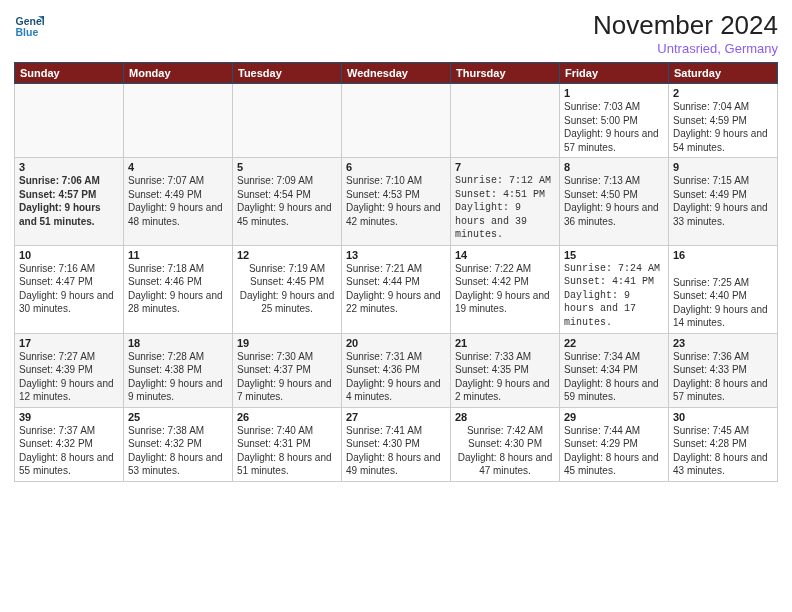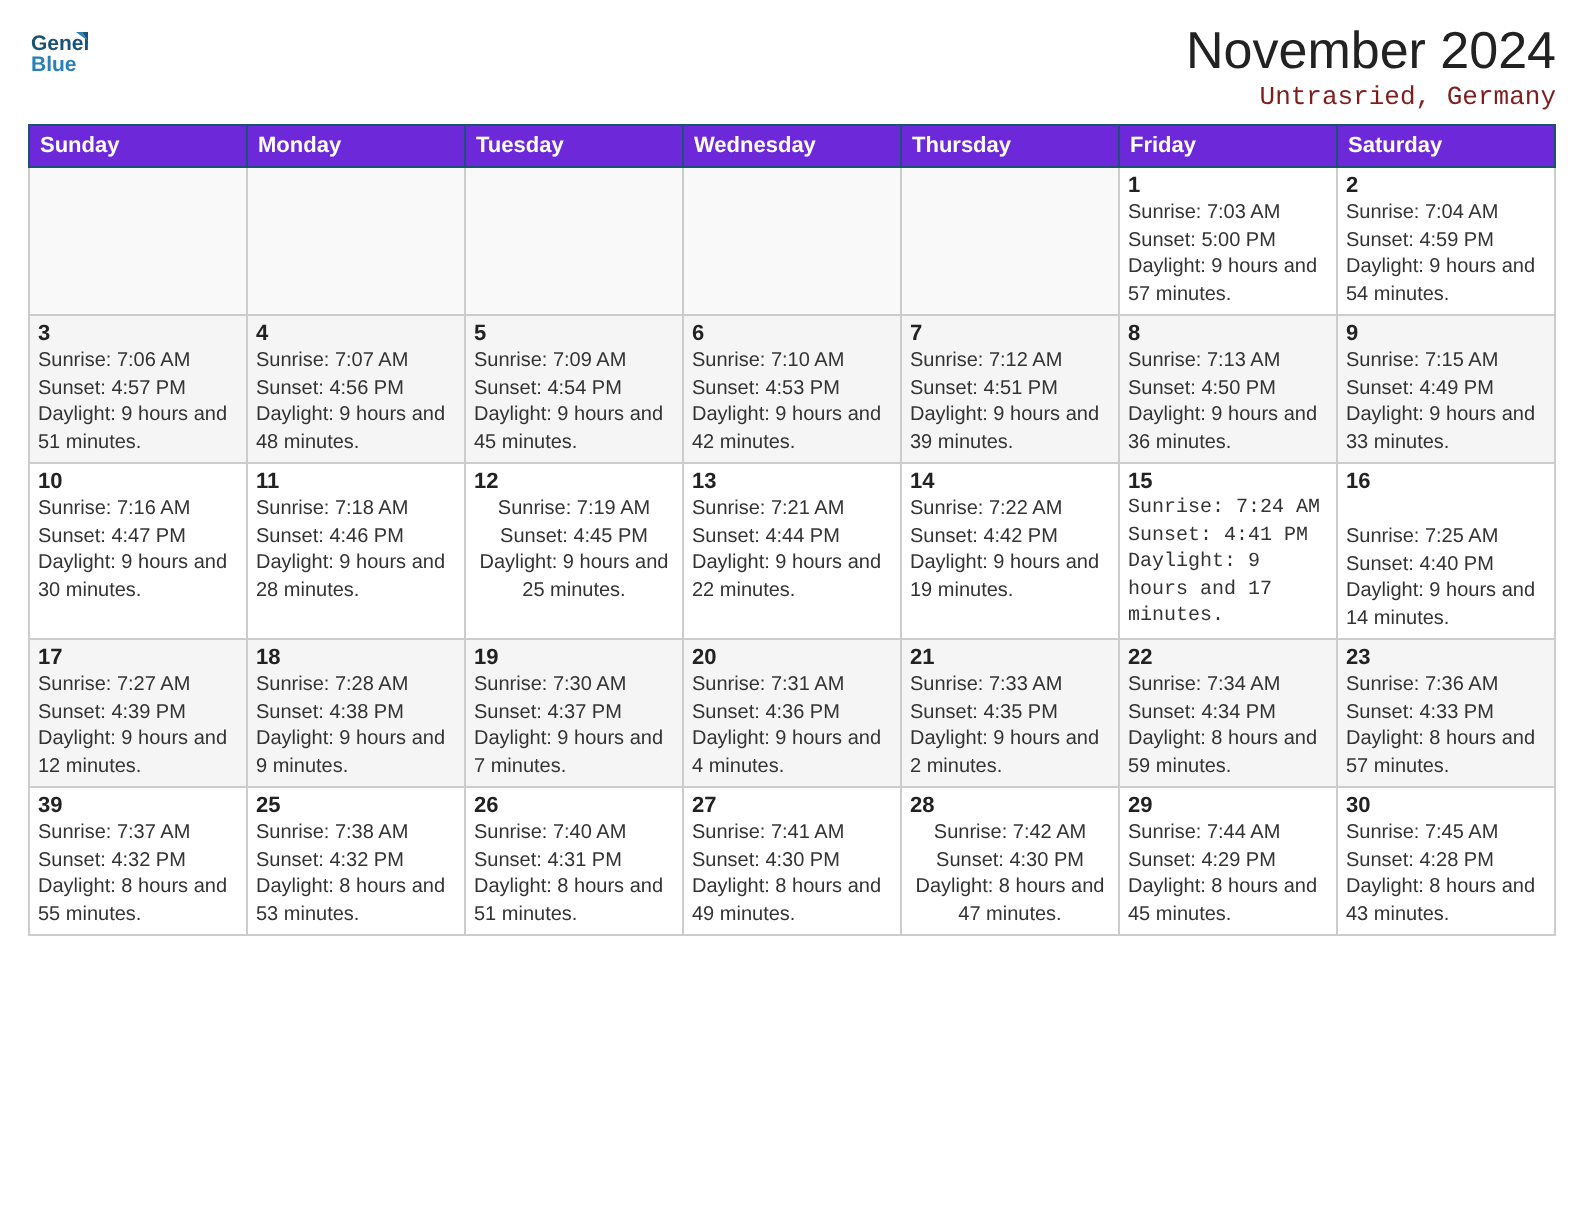--- a/index.html
+++ b/index.html
@@ -33,30 +33,29 @@
     .title-block {
       text-align: right;
     }
     .title-block h1 {
       font-size: 26px;
       font-weight: normal;
       color: #222;
     }
     .title-block h2 {
       font-size: 13px;
-      color: #7f1d1d;
+      color: #8b5cf6;
       font-weight: normal;
-      font-family: Liberation Mono, monospace;
     }
     .calendar {
       width: 100%;
       border-collapse: collapse;
     }
     .calendar th {
-      background: #6d28d9;
+      background: #7f1d1d;
       color: #fff;
       font-size: 11px;
       font-weight: bold;
       text-align: left;
       padding: 4px 5px;
       border: 1px solid #1a5276;
     }
     .calendar td {
       vertical-align: top;
       border: 1px solid #ccc;
@@ -134,45 +133,45 @@
           <td>
             <span class="day-num">2</span>
             <div class="day-detail" style="white-space: pre-line;">Sunrise: 7:04 AM
 Sunset: 4:59 PM
 Daylight: 9 hours and 54 minutes.</div>
           </td>
         </tr>
         <tr class="row-even">
           <td>
             <span class="day-num">3</span>
-            <div class="day-detail" style="white-space: pre-line;">Sunrise: 7:06 AM
+            <div class="day-detail" style="white-space: pre-line; font-weight: bold;">Sunrise: 7:06 AM
 Sunset: 4:57 PM
 Daylight: 9 hours and 51 minutes.</div>
           </td>
           <td>
             <span class="day-num">4</span>
             <div class="day-detail" style="white-space: pre-line;">Sunrise: 7:07 AM
-Sunset: 4:56 PM
+Sunset: 4:49 PM
 Daylight: 9 hours and 48 minutes.</div>
           </td>
           <td>
             <span class="day-num">5</span>
             <div class="day-detail" style="white-space: pre-line;">Sunrise: 7:09 AM
 Sunset: 4:54 PM
 Daylight: 9 hours and 45 minutes.</div>
           </td>
           <td>
             <span class="day-num">6</span>
             <div class="day-detail" style="white-space: pre-line;">Sunrise: 7:10 AM
 Sunset: 4:53 PM
 Daylight: 9 hours and 42 minutes.</div>
           </td>
           <td>
             <span class="day-num">7</span>
-            <div class="day-detail" style="white-space: pre-line;">Sunrise: 7:12 AM
+            <div class="day-detail" style="white-space: pre-line; font-family: Liberation Mono, monospace;">Sunrise: 7:12 AM
 Sunset: 4:51 PM
 Daylight: 9 hours and 39 minutes.</div>
           </td>
           <td>
             <span class="day-num">8</span>
             <div class="day-detail" style="white-space: pre-line;">Sunrise: 7:13 AM
 Sunset: 4:50 PM
 Daylight: 9 hours and 36 minutes.</div>
           </td>
           <td>

